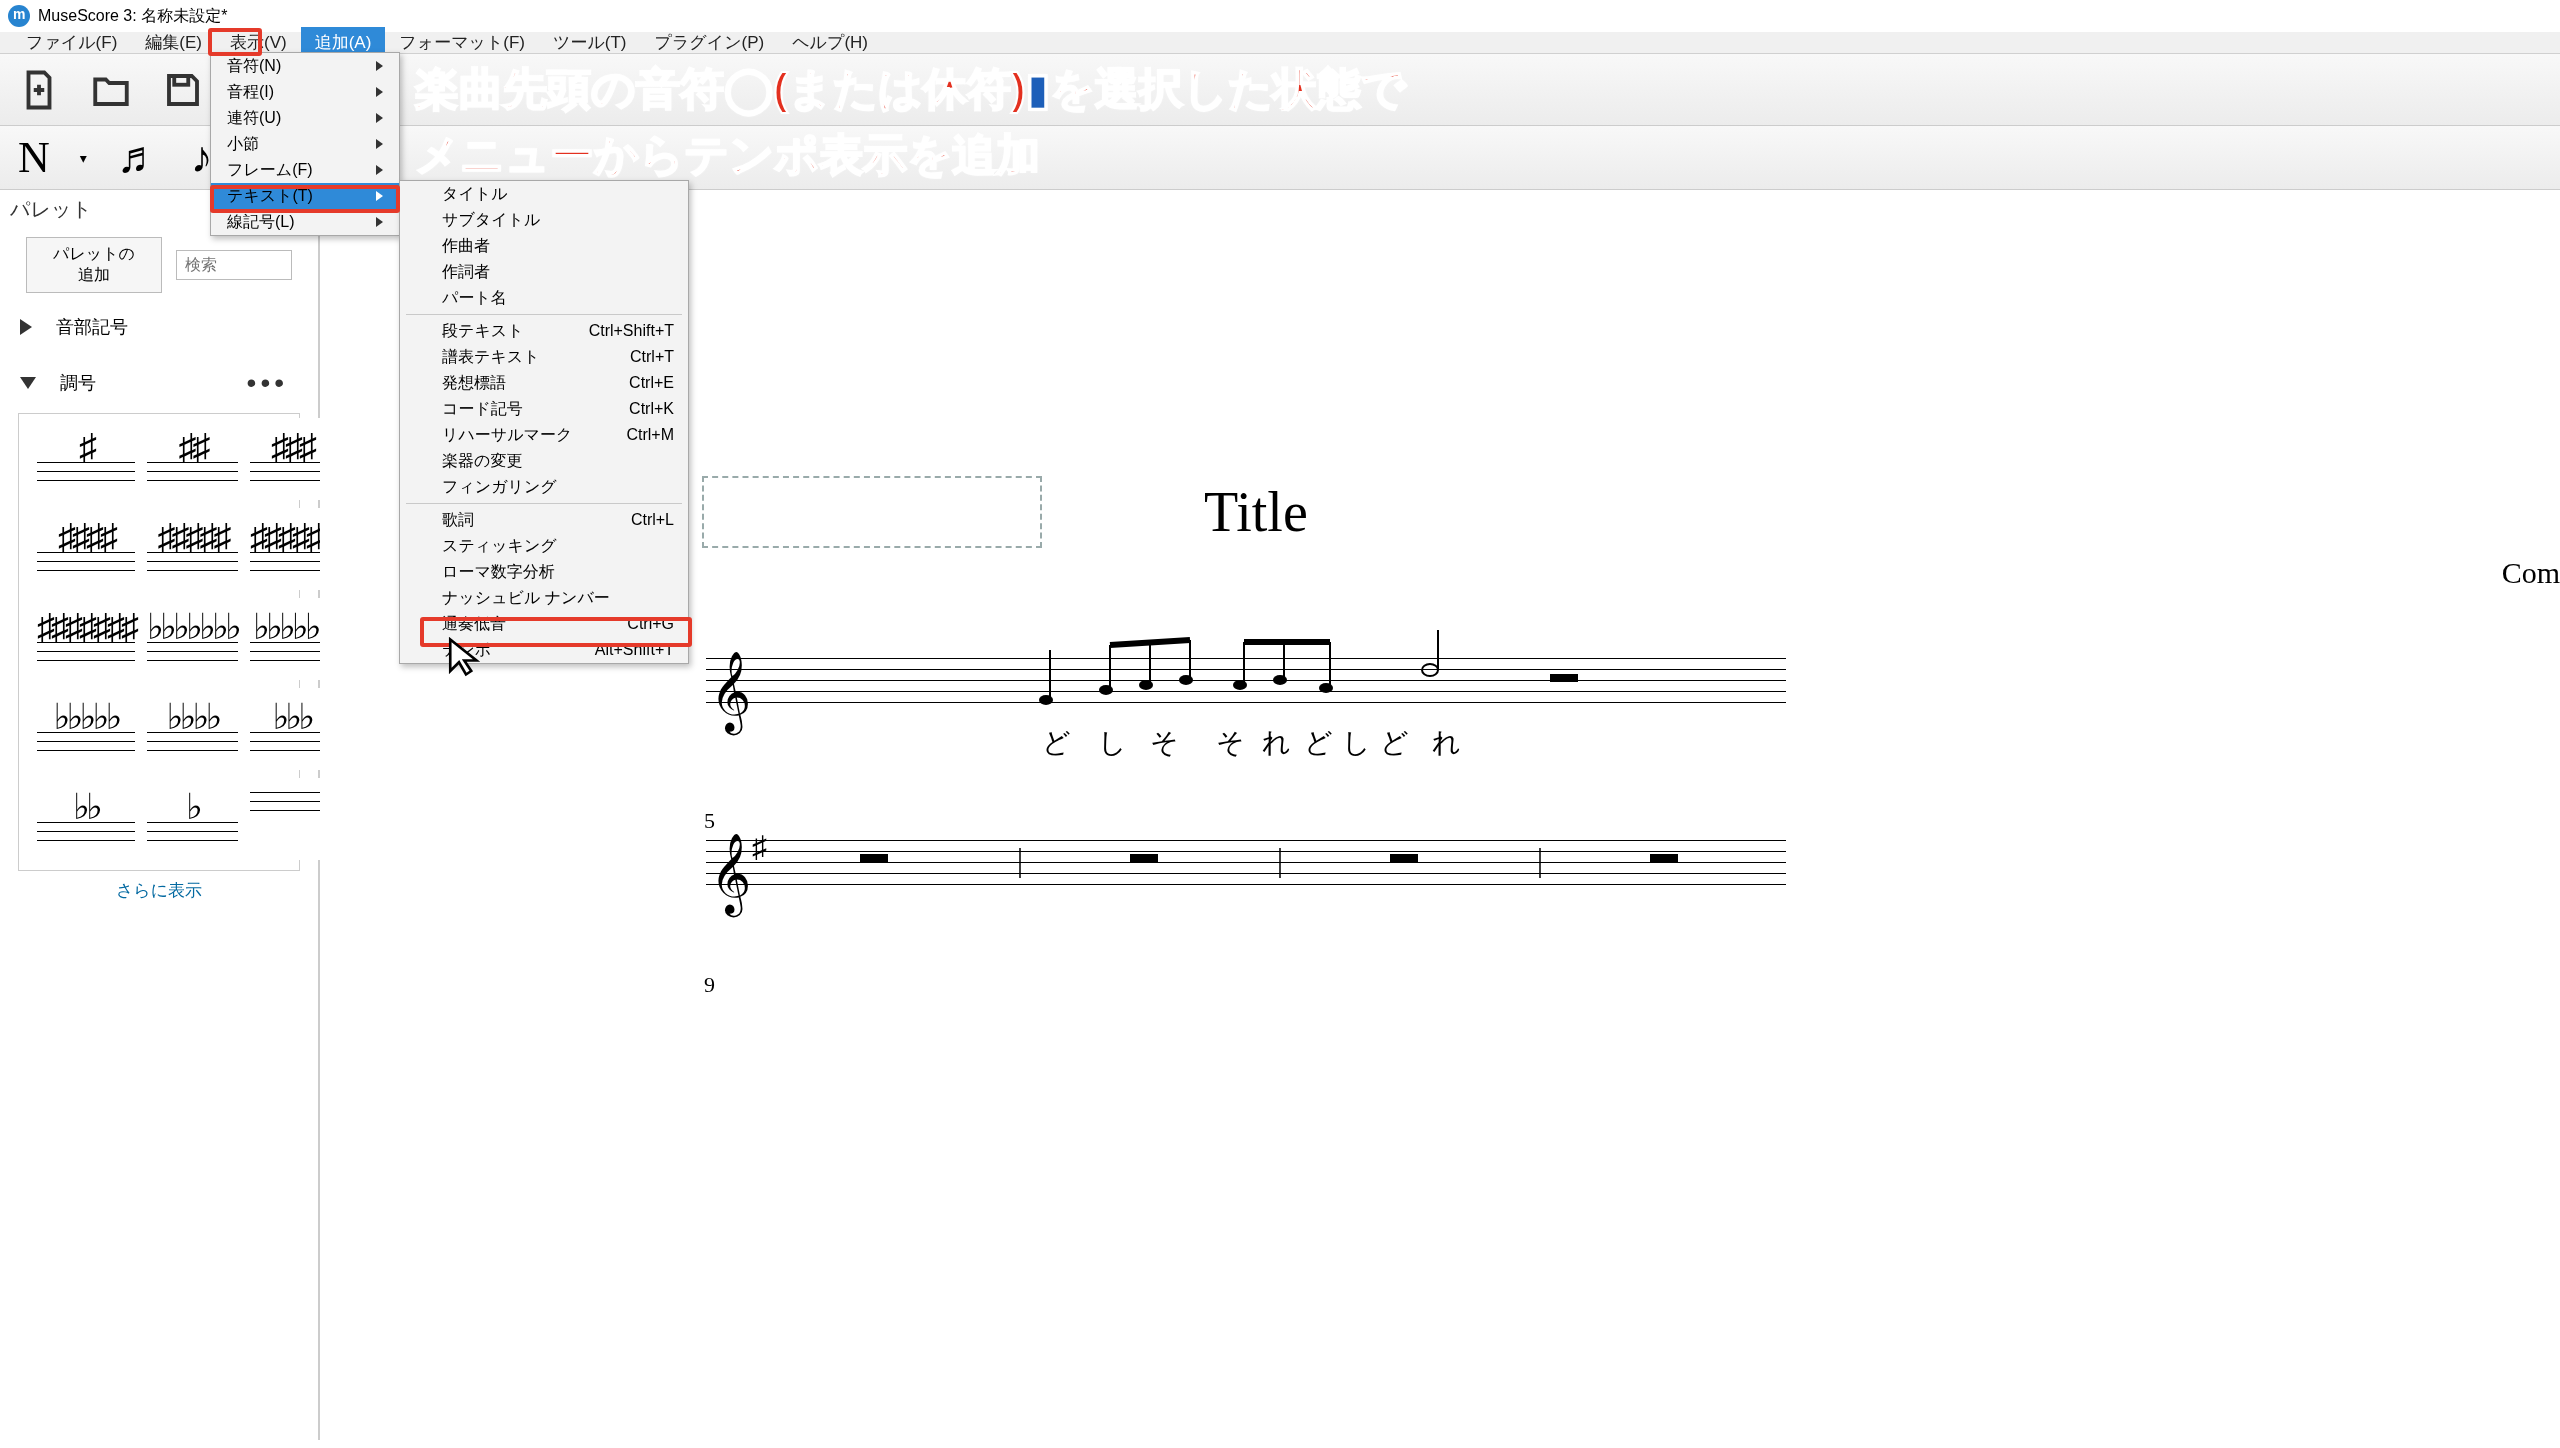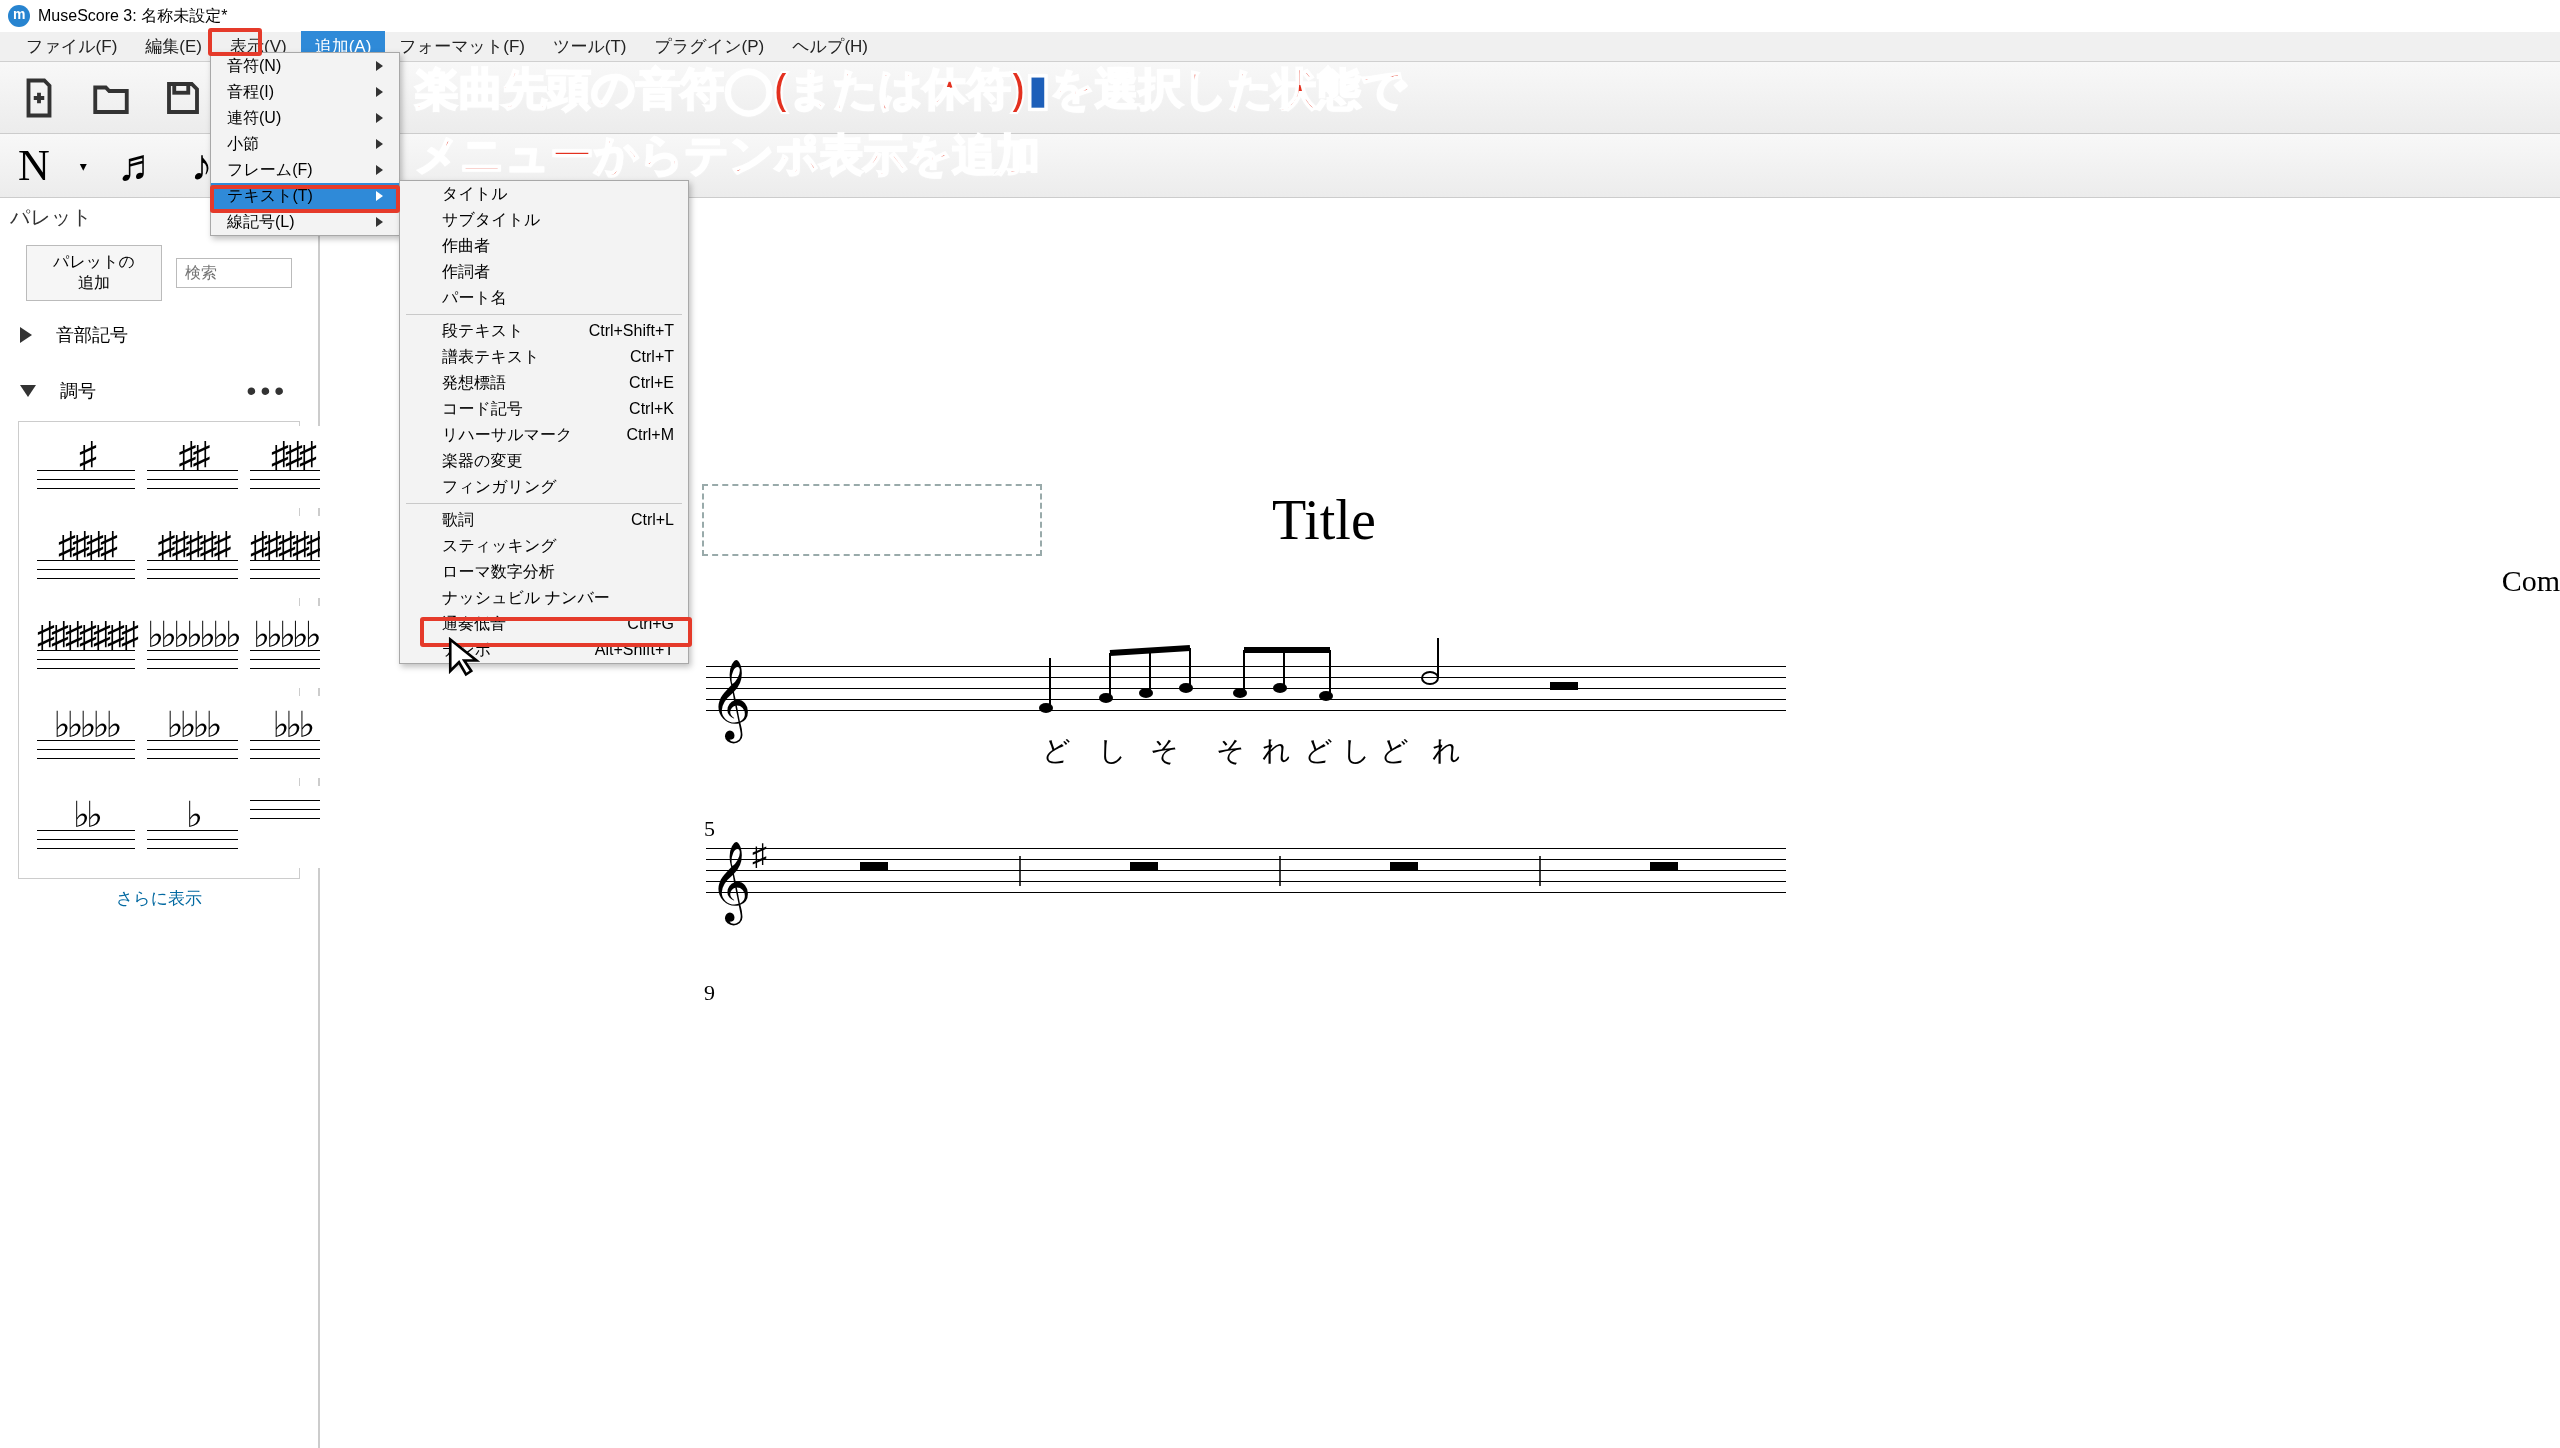--- a/index.html
+++ b/index.html
@@ -5,21 +5,21 @@
 * { margin:0; padding:0; box-sizing:border-box; font-family:"Meiryo","Yu Gothic",sans-serif; }
 body { background:#fff; width:2560px; height:1448px; overflow:hidden; position:relative; }
 
 
 .titlebar { height:32px; display:flex; align-items:center; padding-left:8px; background:#fff; }
 .app-icon { width:22px; height:22px; background:#2784d0; border-radius:50%; margin-right:8px; position:relative; }
 .app-icon::after{content:"m";color:#fff;font-weight:bold;font-size:14px;position:absolute;left:5px;top:1px;}
 .title-text { font-size:16px; color:#000; }
 
 
-.menubar { height:30px; background:#f0f0f0; border-bottom:1px solid #d0d0d0; display:flex; align-items:center; padding-left:12px; }
+.menubar { height:22px; background:#f0f0f0; border-bottom:1px solid #d0d0d0; display:flex; align-items:center; padding-left:12px; }
 .menu-item { padding:4px 14px; font-size:17px; color:#222; cursor:default; }
 .menu-item.active { background:#2f8ad8; color:#fff; }
 
 
 .toolbar { height:72px; background:linear-gradient(#f8f8f8,#ececec); border-bottom:1px solid #ccc; display:flex; align-items:center; padding-left:18px; gap:30px; }
 .tb-icon{width:42px;height:42px;fill:none;stroke:#333;stroke-width:2.2;}
 .toolbar2{height:64px;}
 .note-glyph{font-size:44px;font-family:serif;}
 
 
@@ -48,21 +48,21 @@
 .dd1 .row.sel .arrow-r{border-left-color:#fff;}
 
 .dd2{position:absolute;left:399px;top:180px;width:290px;background:#f3f3f3;border:1px solid #a8a8a8;box-shadow:2px 3px 6px rgba(0,0,0,.25);z-index:51;}
 .dd2 .row{height:26px;display:flex;align-items:center;justify-content:space-between;padding:0 14px 0 42px;font-size:16px;}
 .dd2 .sep{height:1px;background:#c9c9c9;margin:3px 6px;}
 
 .hl-tempo{position:absolute;left:420px;top:617px;width:272px;height:30px;border:4px solid #e53a2a;border-radius:3px;z-index:60;}
 .cursor-svg{position:absolute;left:445px;top:636px;z-index:70;width:42px;height:42px;}
 
 
-.score-title{position:absolute;left:952px;top:290px;font-family:"Times New Roman",serif;font-size:56px;}
+.score-title{position:absolute;left:884px;top:290px;font-family:"Times New Roman",serif;font-size:56px;}
 .composer{position:absolute;right:0;top:366px;font-family:"Times New Roman",serif;font-size:30px;}
 .staff{position:absolute;left:386px;height:48px;width:1080px;}
 .staff .l{height:11px;border-top:1.5px solid #000;}
 .clef{position:absolute;font-size:70px;font-family:serif;line-height:0;}
 .dashbox{position:absolute;left:382px;top:286px;width:340px;height:72px;border:2px dashed #9aa;}
 
 .annot{position:absolute;font-size:44px;font-weight:800;color:#e3301f;-webkit-text-stroke:2px #fff;text-shadow:0 0 3px #fff;}
 .annot .blue{color:#1d5fb9;}
 
 .lyric{position:absolute;font-size:28px;}

